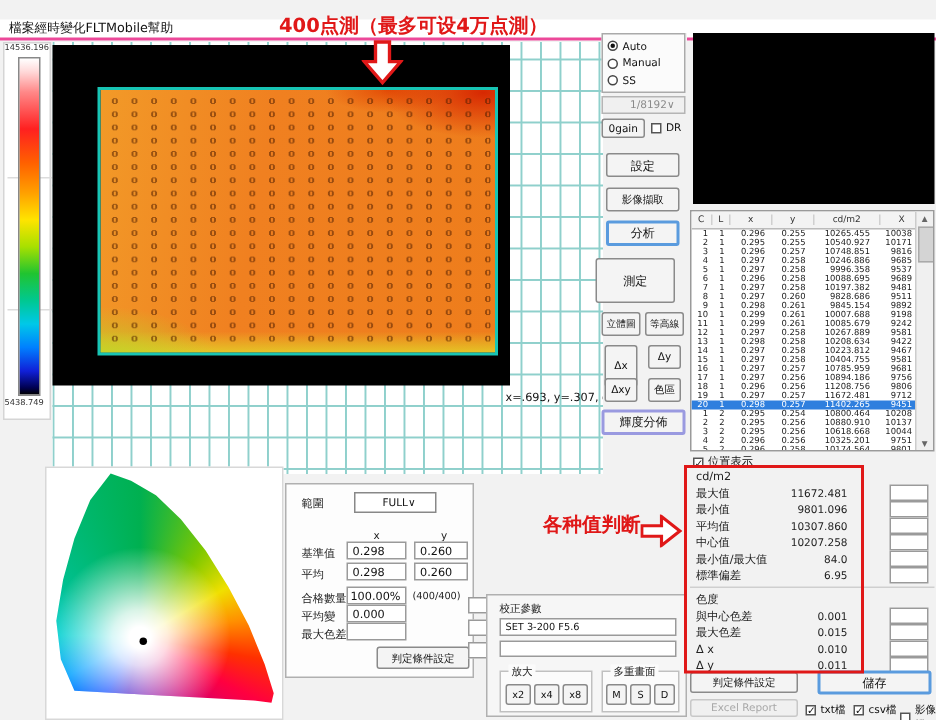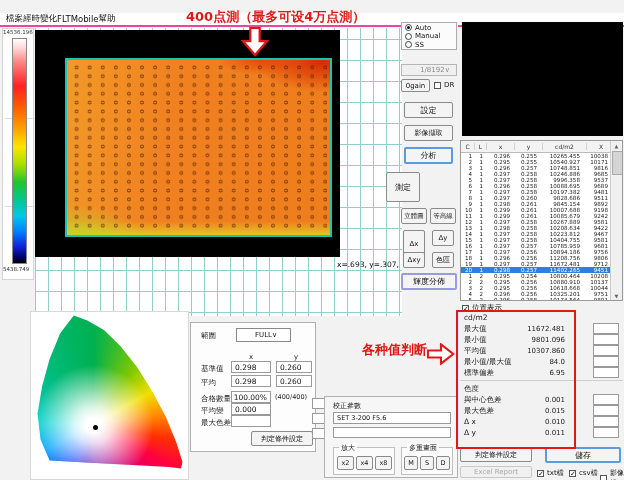--- a/index.html
+++ b/index.html
@@ -46,21 +46,21 @@
   .dots{position:absolute;left:3px;top:3px;right:3px;bottom:3px;
         background-image:radial-gradient(circle 2.3px at center,transparent 0 1px,
           rgba(80,30,0,.55) 1px 1.9px,transparent 2.1px);
         background-size:13.1px 8.8px;}
   .readout{font-size:7.5px;color:#111;}
   
   .redtxt{color:#e01818;font-weight:bold;font-size:13px;white-space:nowrap;}
   .redbox{border:2px solid #e01818;background:transparent;z-index:30;pointer-events:none;}
   
   .ctrlcol{left:402px;top:22px;width:56px;height:294px;background:#f2f2f2;}
-  .radiobox{left:401px;top:22px;width:56px;height:28px;background:#fbfbfb;border:1px solid #aaa;
+  .radiobox{left:401px;top:22px;width:56px;height:40px;background:#fbfbfb;border:1px solid #aaa;
             box-sizing:border-box;font-size:7px;display:flex;flex-direction:column;
             justify-content:space-evenly;padding-left:3px;}
   .radiorow{display:flex;align-items:center;gap:3px;}
   .rdot{width:7px;height:7px;border:1px solid #444;border-radius:50%;background:#fff;
         box-sizing:border-box;position:relative;flex:0 0 auto;}
   .rdot.on::after{content:"";position:absolute;left:1px;top:1px;width:3px;height:3px;
         border-radius:50%;background:#111;}
   .cbox{width:7px;height:7px;border:1px solid #555;background:#fff;box-sizing:border-box;
         font-size:7px;line-height:6px;text-align:center;flex:0 0 auto;}
   .cbox.on::after{content:"✓";color:#111;}
@@ -168,21 +168,21 @@
   </div>
   <div class="btn abs" style="left:401px;top:79px;width:29px;height:13px;font-size:7px;">0gain</div>
   <div class="chk abs" style="left:434px;top:81px;">
     <span class="cbox"></span>
     <span>DR</span>
   </div>
 
   <div class="btn abs" style="left:404px;top:102px;width:49px;height:16px;">設定</div>
   <div class="btn abs" style="left:404px;top:125px;width:49px;height:16px;font-size:7px;">影像擷取</div>
   <div class="btn focus abs" style="left:404px;top:147px;width:49px;height:17px;">分析</div>
-  <div class="btn abs" style="left:386px;top:172px;width:34px;height:30px;">測定</div>
+  <div class="btn abs" style="left:397px;top:172px;width:53px;height:30px;">測定</div>
   <div class="btn abs" style="left:401px;top:208px;width:26px;height:16px;font-size:6.5px;">立體圖</div>
   <div class="btn abs" style="left:430px;top:208px;width:26px;height:16px;font-size:6.5px;">等高線</div>
   <div class="btn abs" style="left:403px;top:230px;width:22px;height:28px;font-size:7px;">Δx</div>
   <div class="btn abs" style="left:432px;top:230px;width:22px;height:16px;font-size:7px;">Δy</div>
   <div class="btn abs" style="left:403px;top:252px;width:22px;height:16px;font-size:7px;">Δxy</div>
   <div class="btn abs" style="left:432px;top:252px;width:22px;height:16px;font-size:7px;">色區</div>
   <div class="btn focus2 abs" style="left:401px;top:273px;width:56px;height:17px;">輝度分佈</div>
 
   <div class="abs" style="left:462px;top:22px;width:161px;height:114px;background:#000;"></div>
 
@@ -421,20 +421,25 @@
           <span class="lab">最小值</span>
           <span class="val">9801.096</span>
           <span class="jbox"></span>
         </div>
         <div class="statrow">
           <span class="lab">平均值</span>
           <span class="val">10307.860</span>
           <span class="jbox"></span>
         </div>
         <div class="statrow">
+          <span class="lab">中心值</span>
+          <span class="val">10207.258</span>
+          <span class="jbox"></span>
+        </div>
+        <div class="statrow">
           <span class="lab">最小值/最大值</span>
           <span class="val">84.0</span>
           <span class="jbox"></span>
         </div>
         <div class="statrow">
           <span class="lab">標準偏差</span>
           <span class="val">6.95</span>
           <span class="jbox"></span>
         </div>
       </div>

